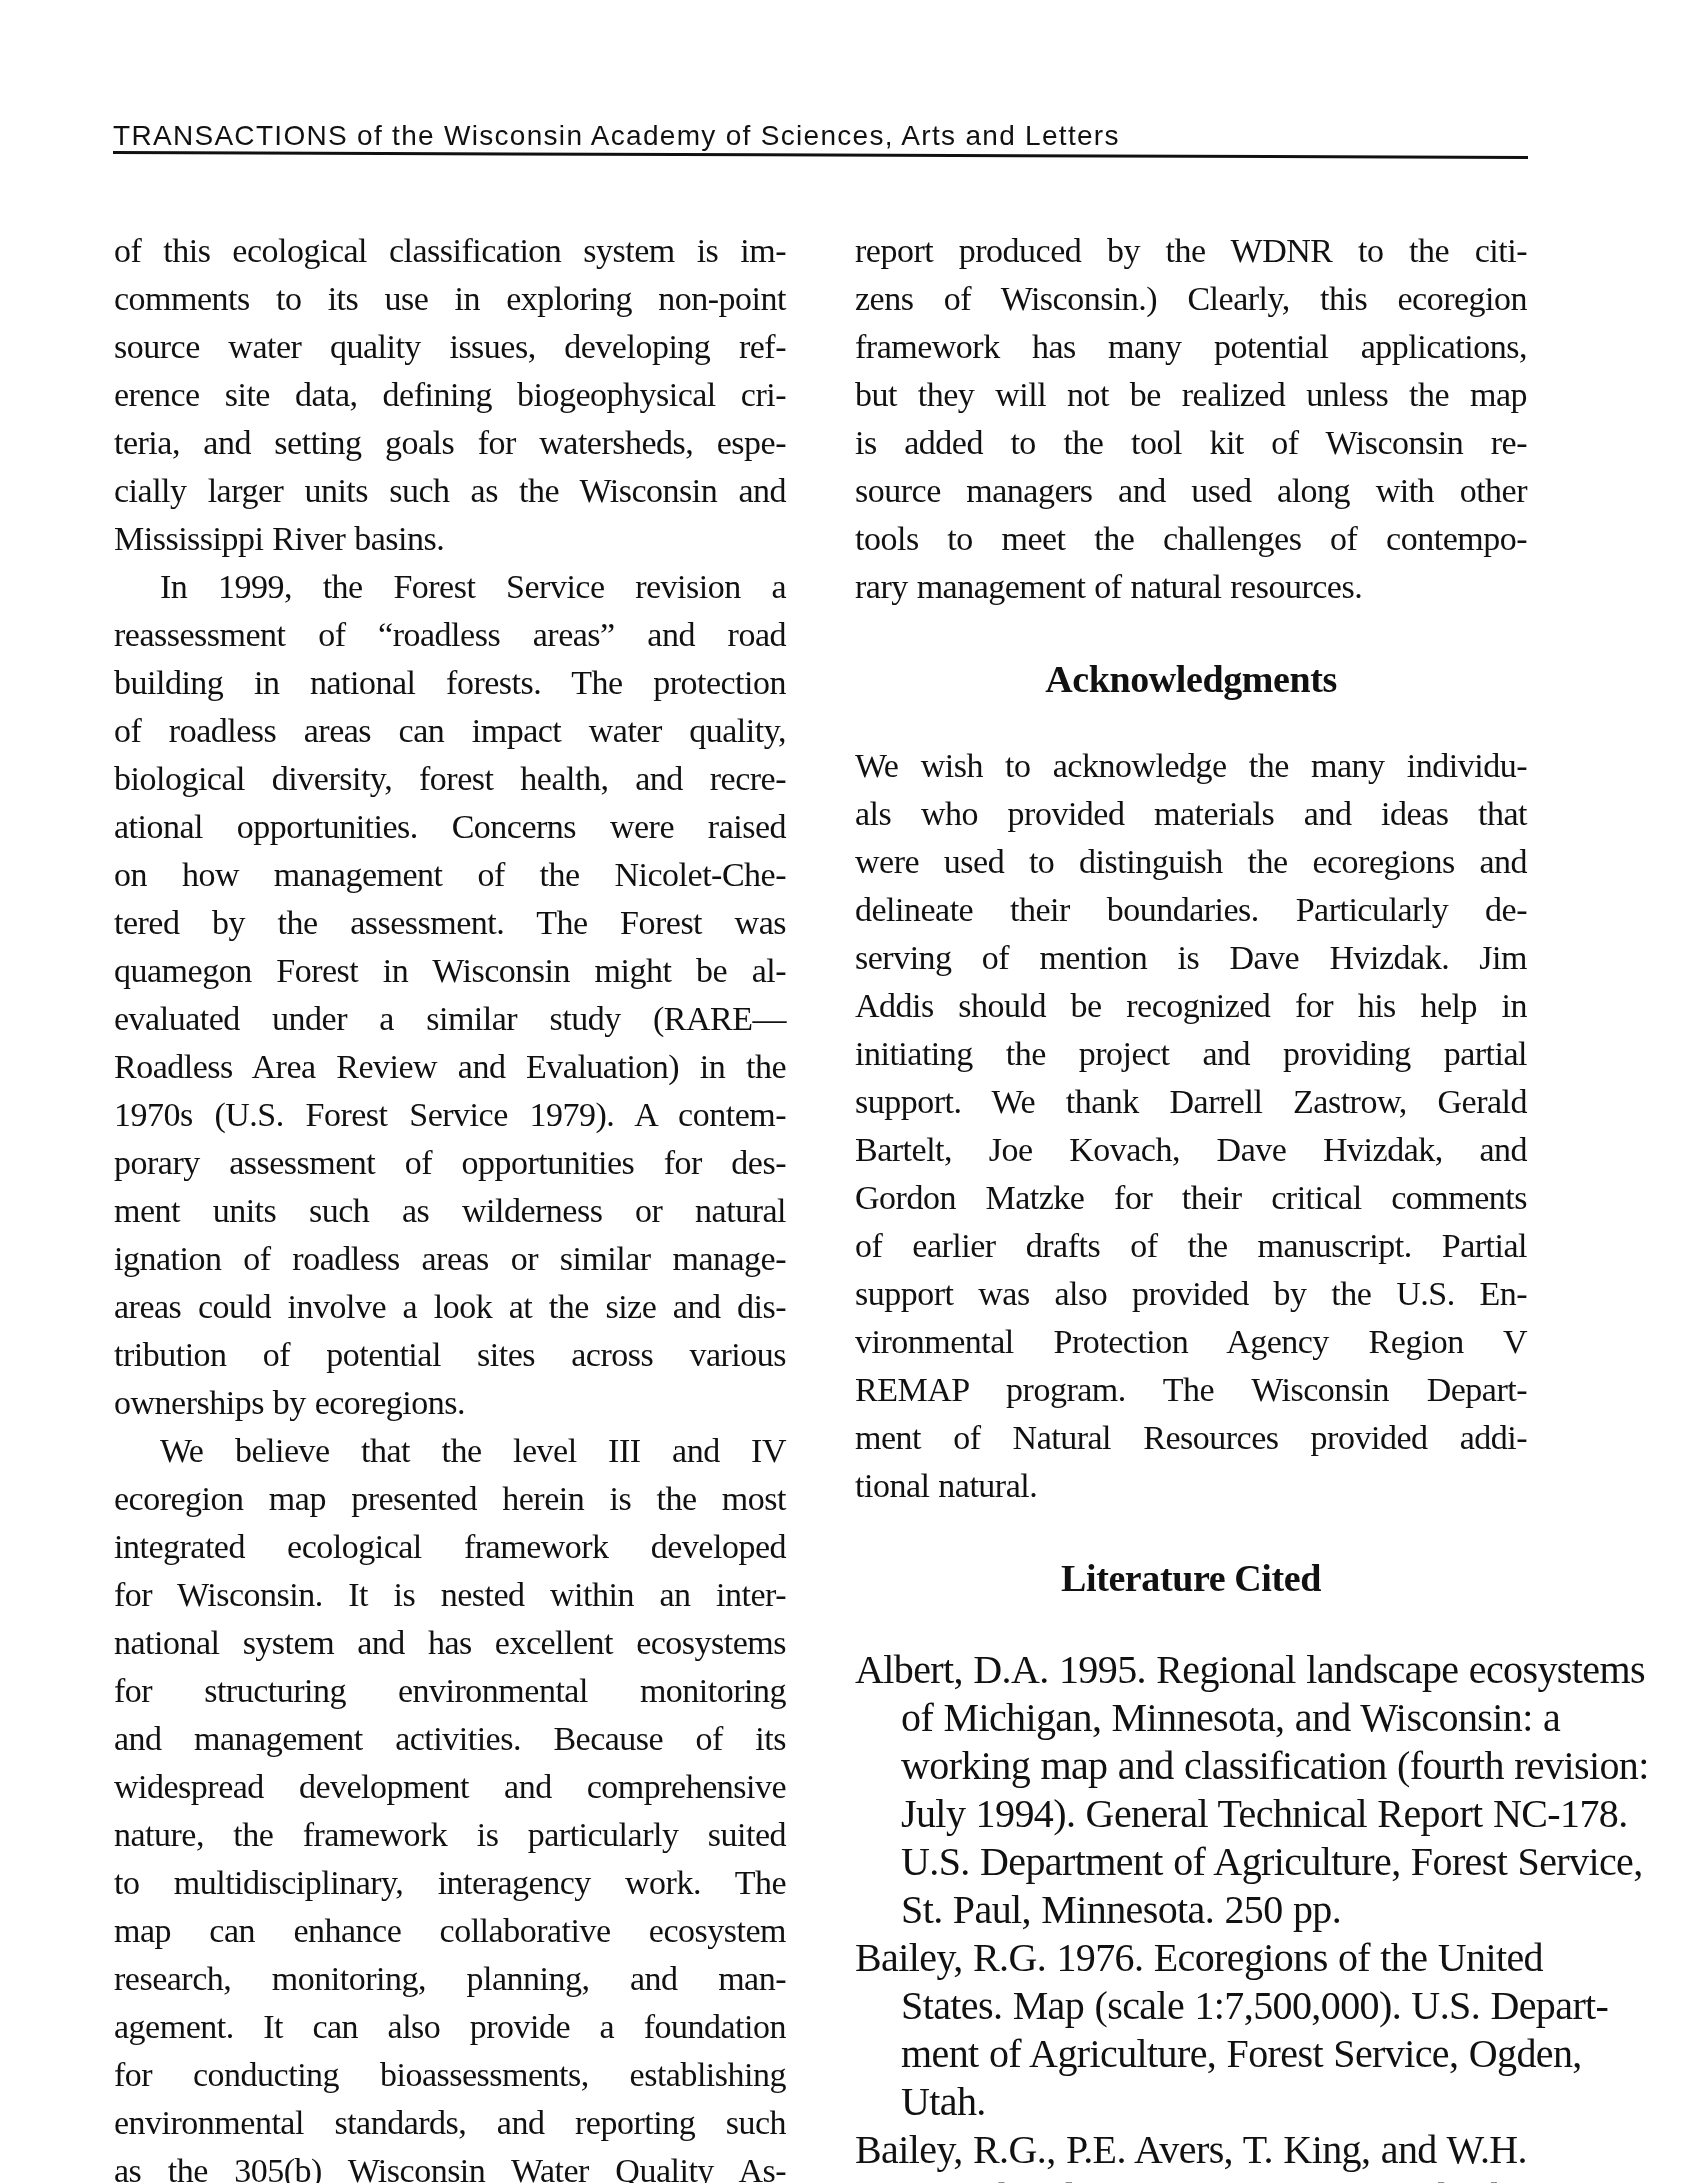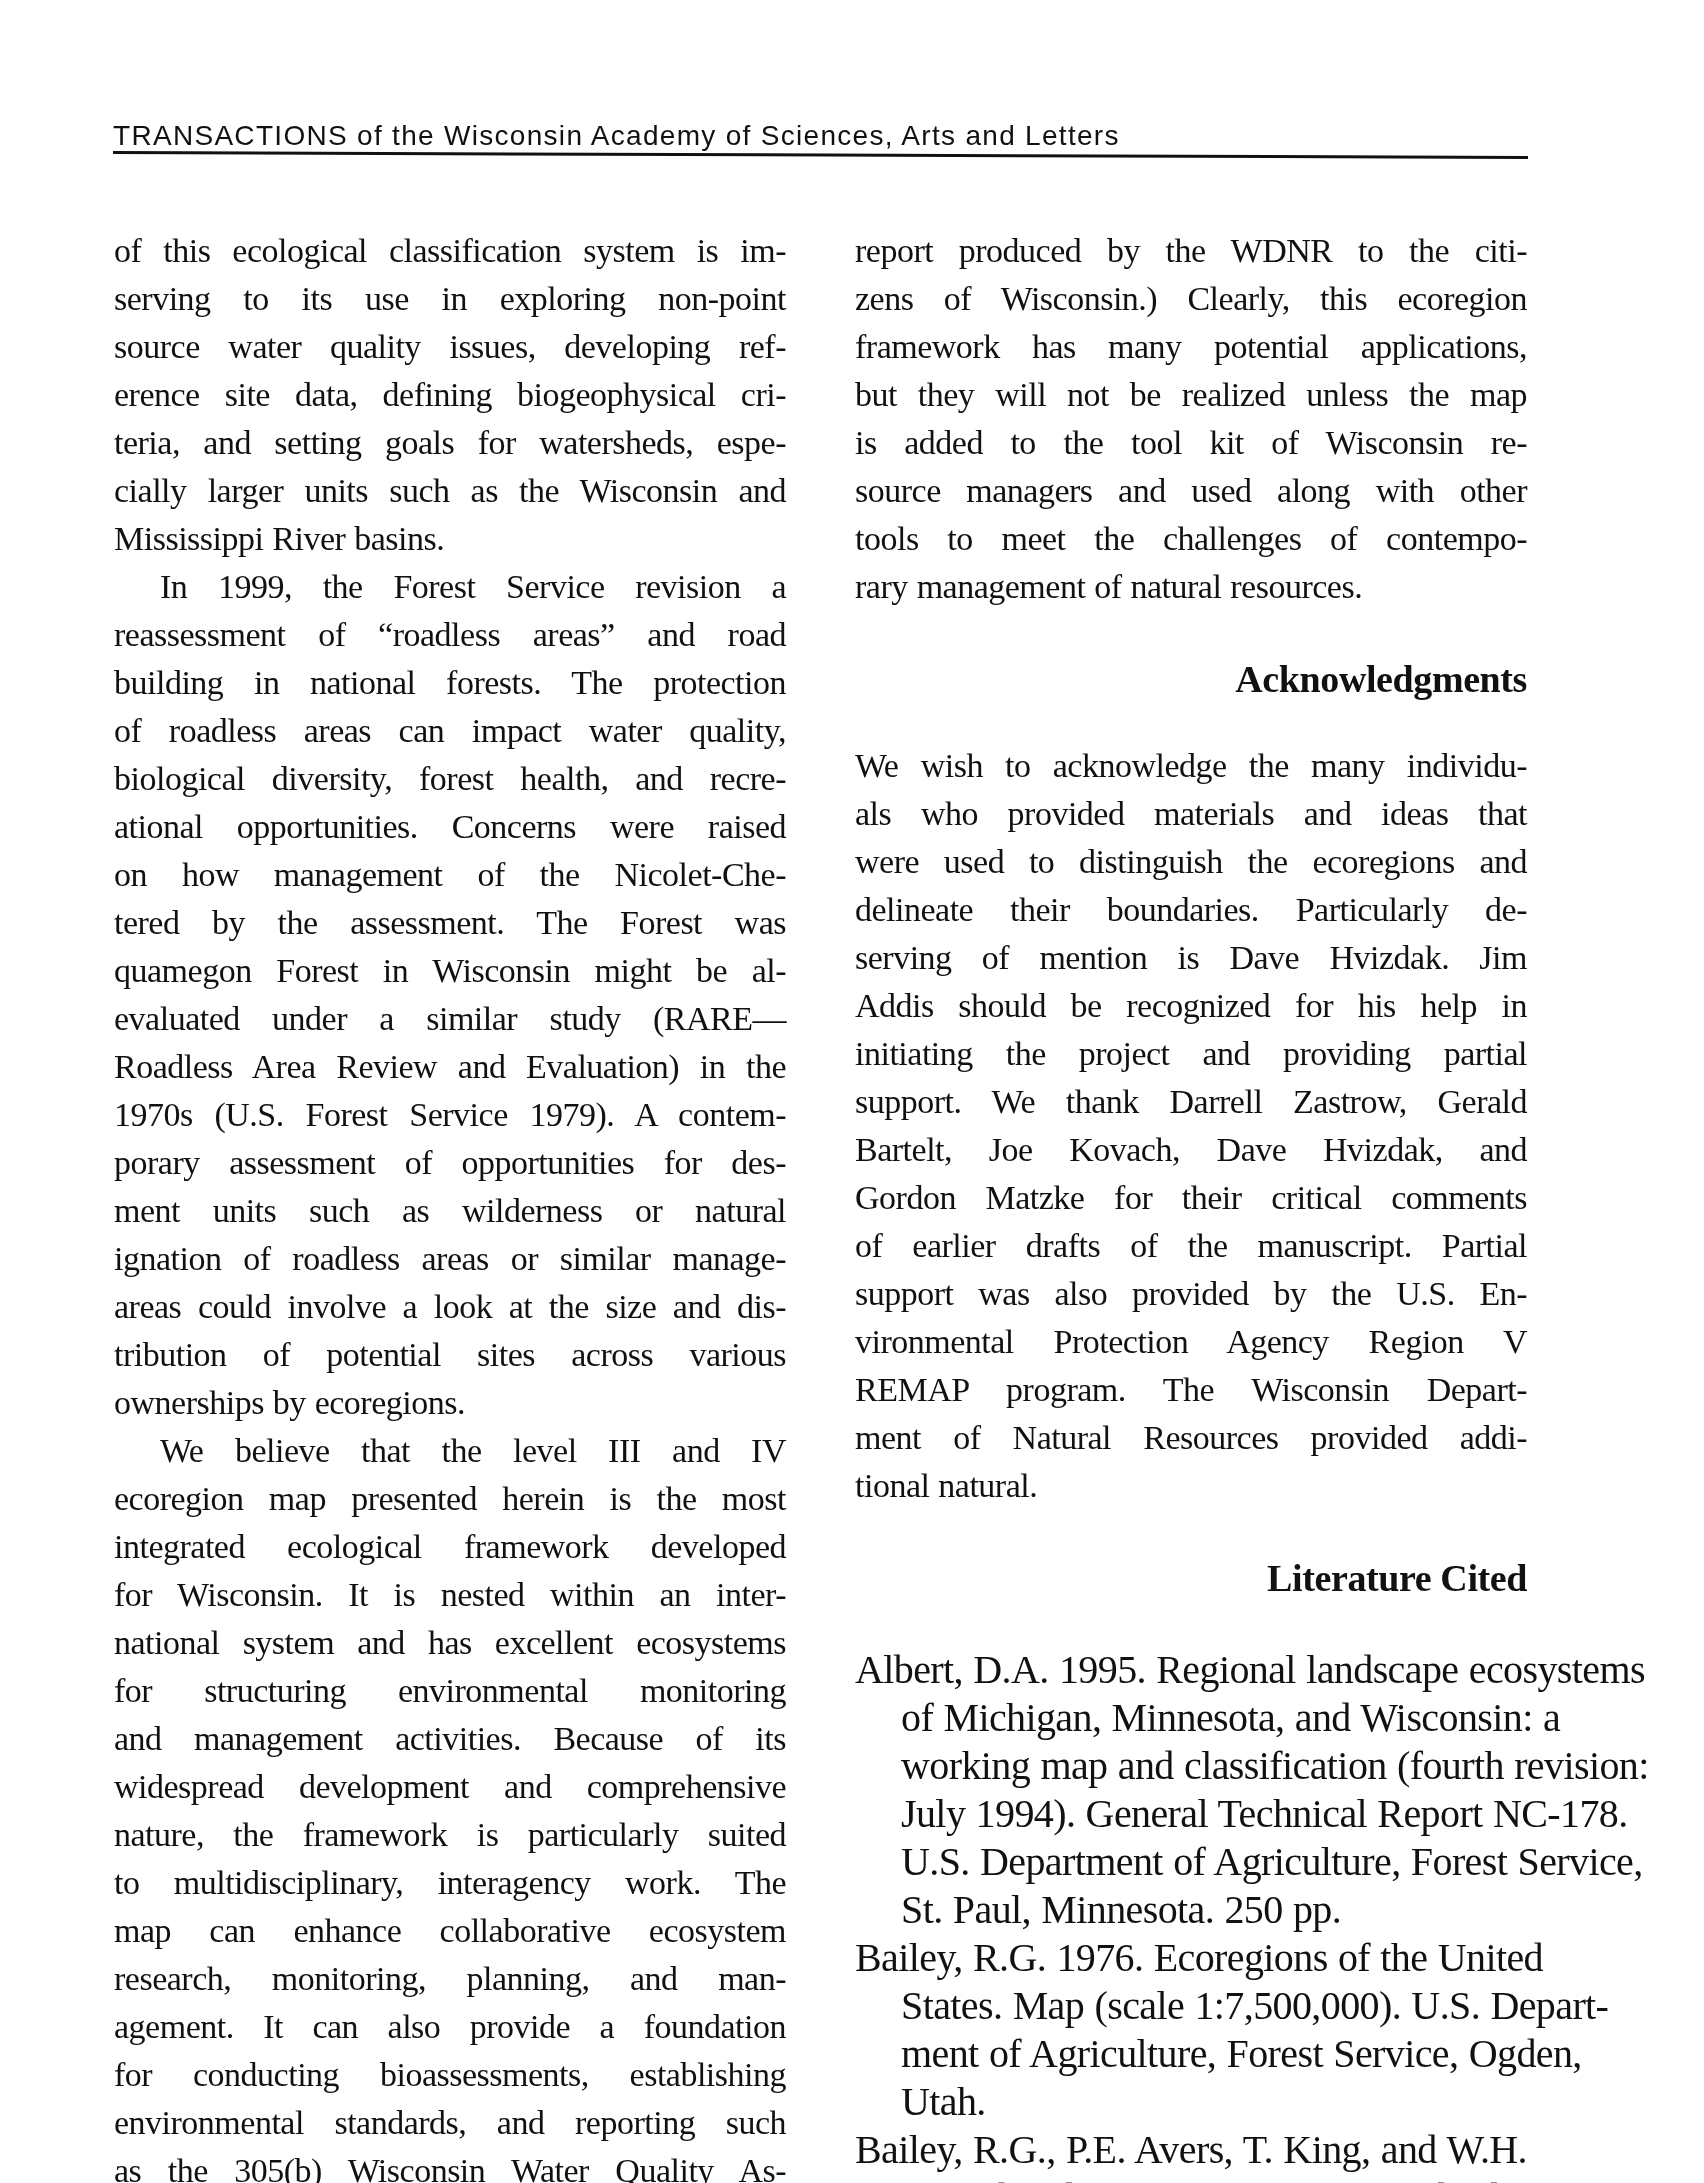--- a/index.html
+++ b/index.html
@@ -25,21 +25,21 @@
     display: block; height: 48px; line-height: 48px;
     font-family: "Liberation Serif", "DejaVu Serif", serif;
     font-size: 34px; white-space: nowrap;
     text-align: justify; text-align-last: justify;
     letter-spacing: -0.5px; word-spacing: 0.9px;
   }
   .line.last { text-align-last: left; }
   .line.indent { padding-left: 46px; }
 
   .section-heading {
-    display: block; text-align: right;
+    display: block; text-align: center;
     font-family: "Liberation Serif", "DejaVu Serif", serif;
     font-weight: bold; font-size: 38px; letter-spacing: -0.4px;
     height: 48px; line-height: 48px;
   }
   .heading-ack { margin-top: 44px; margin-bottom: 39px; }
   .heading-lit { margin-top: 44px; margin-bottom: 44px; }
 
   .bib-entry .line { font-size: 40px; letter-spacing: -0.6px; }
   .bib-entry .line.cont { padding-left: 46px; }
 </style>
@@ -47,21 +47,21 @@
 <body>
 
 <div class="page">
 
   <div class="running-head">TRANSACTIONS of the Wisconsin Academy of Sciences, Arts and Letters</div>
   <div class="head-rule"></div>
 
   <div class="col col-left">
     <div>
       <span class="line">of this ecological classification system is im-</span>
-      <span class="line">serving to its use in exploring non-point</span>
+      <span class="line">comments to its use in exploring non-point</span>
       <span class="line">source water quality issues, developing ref-</span>
       <span class="line">erence site data, defining biogeophysical cri-</span>
       <span class="line">teria, and setting goals for watersheds, espe-</span>
       <span class="line">cially larger units such as the Wisconsin and</span>
       <span class="line last">Mississippi River basins.</span>
     </div>
     <div>
       <span class="line indent">In 1999, the Forest Service revision a</span>
       <span class="line">reassessment of “roadless areas” and road</span>
       <span class="line">building in national forests. The protection</span>

